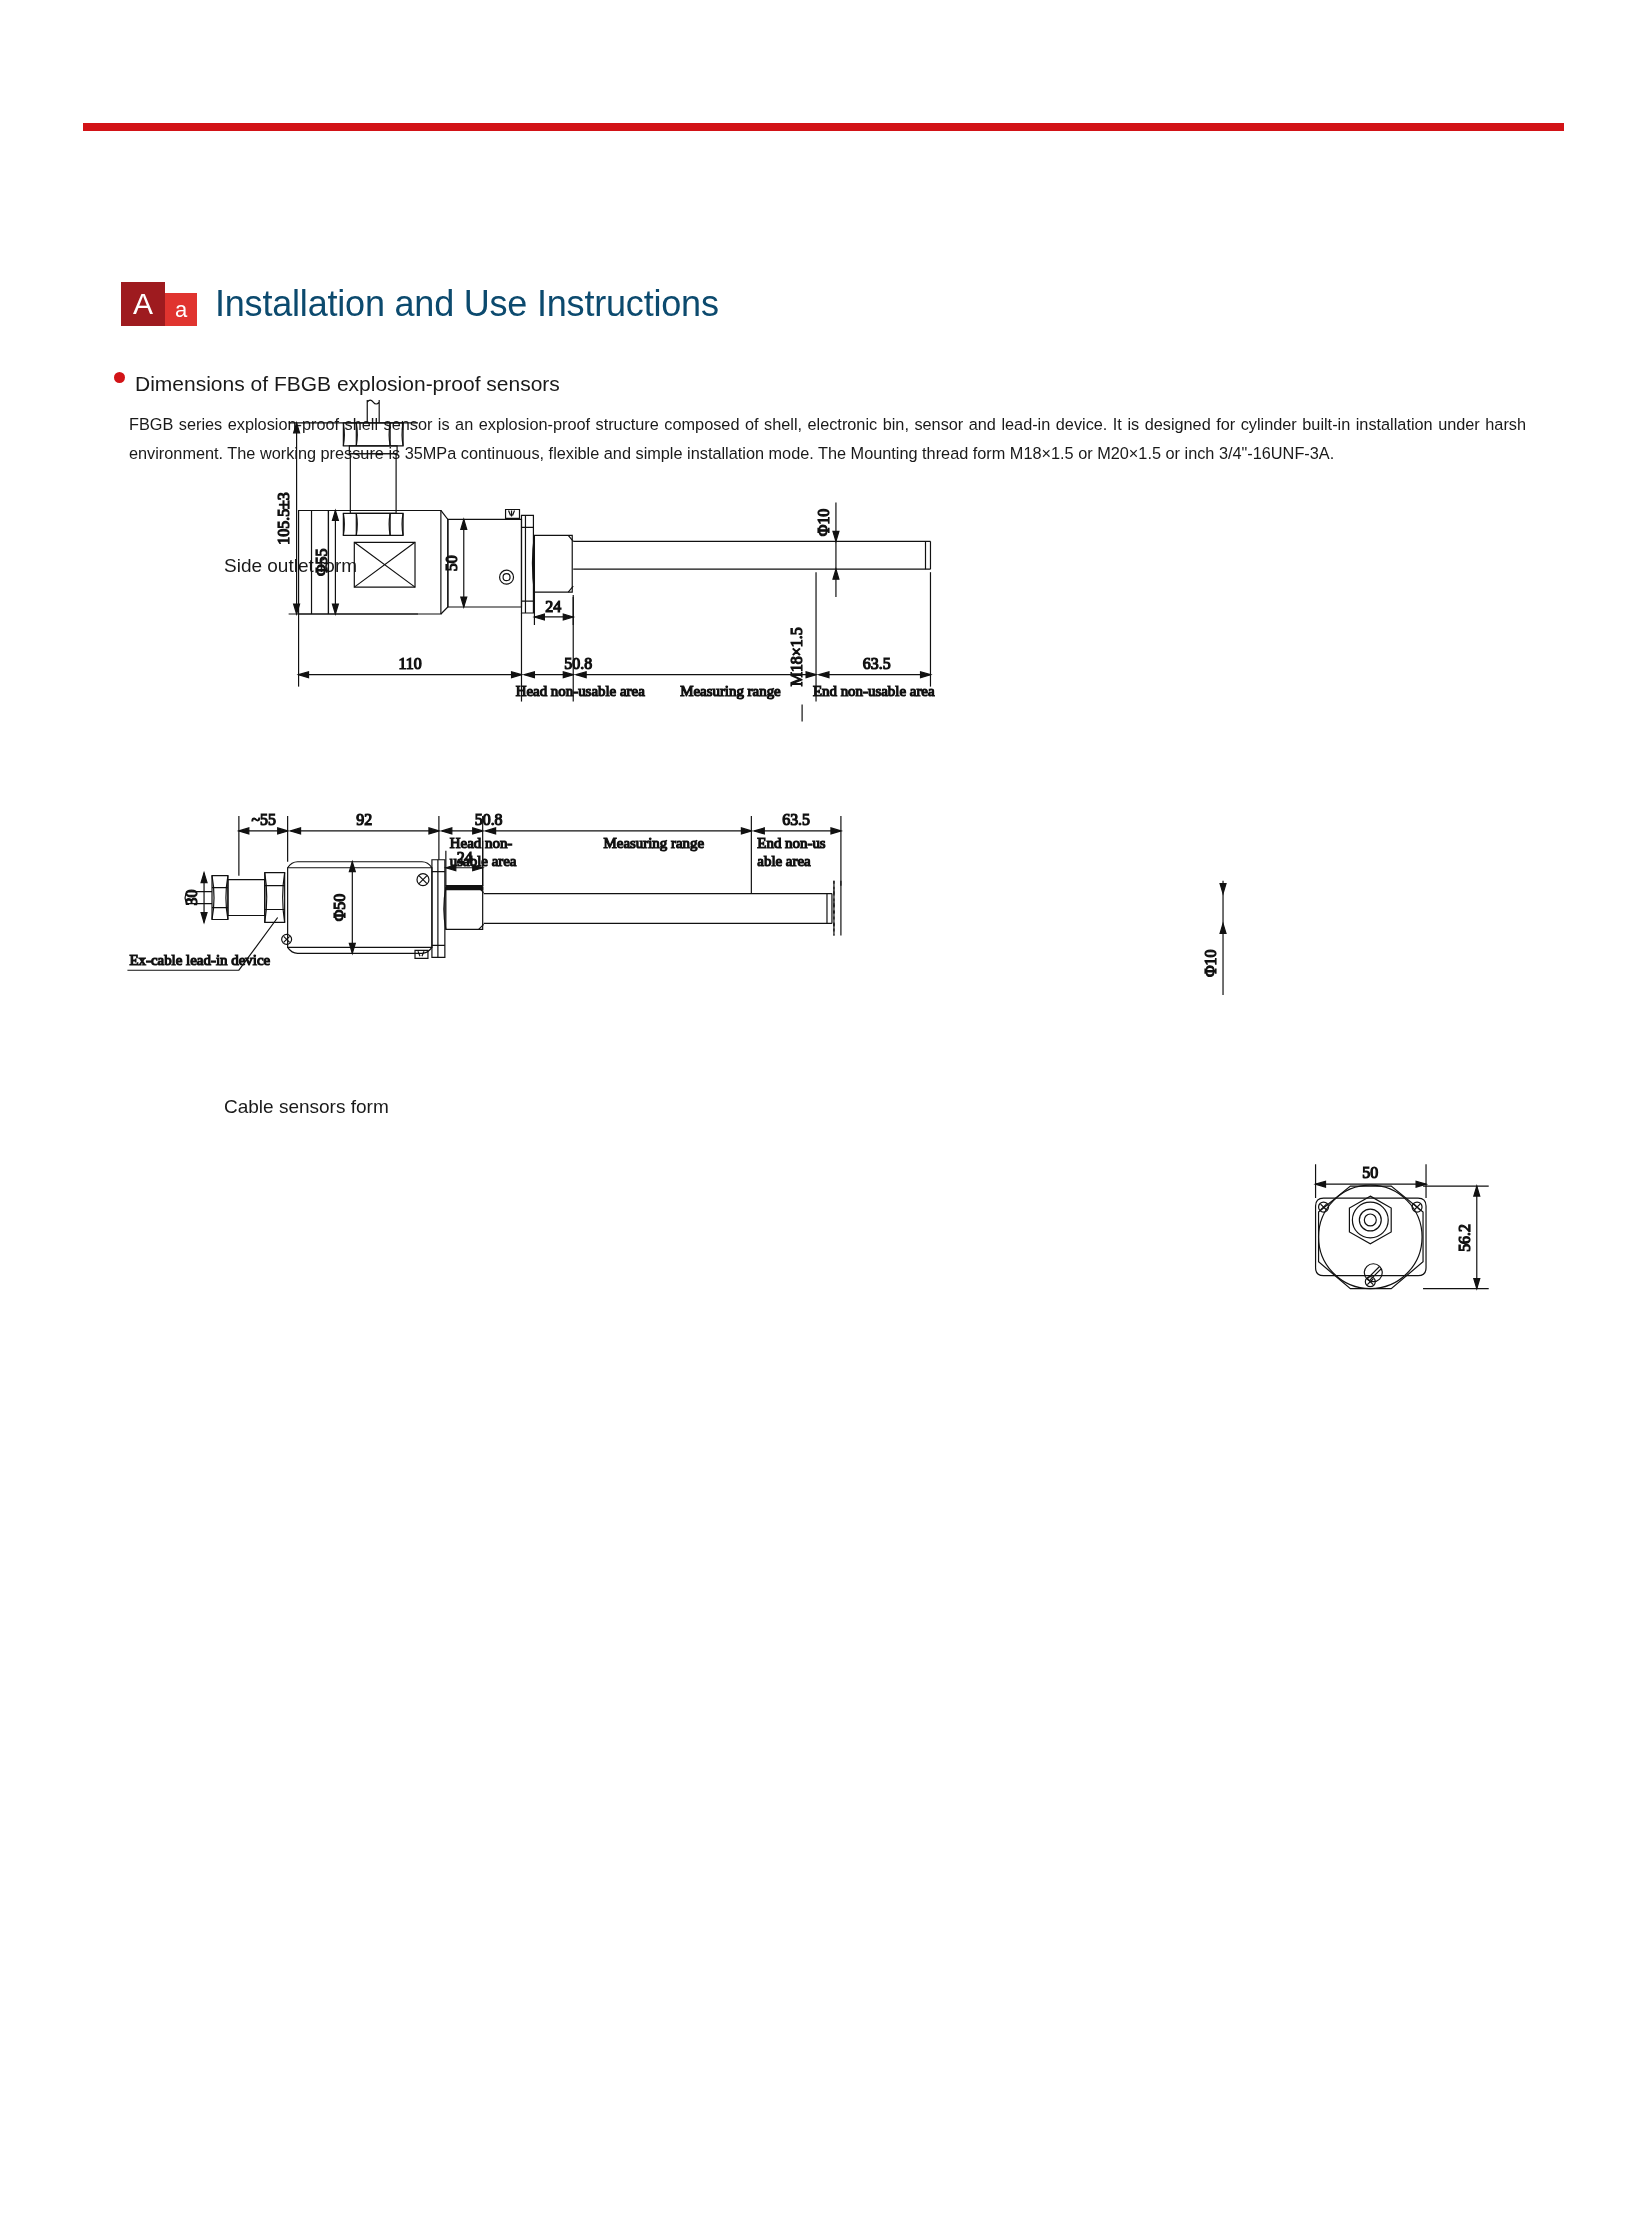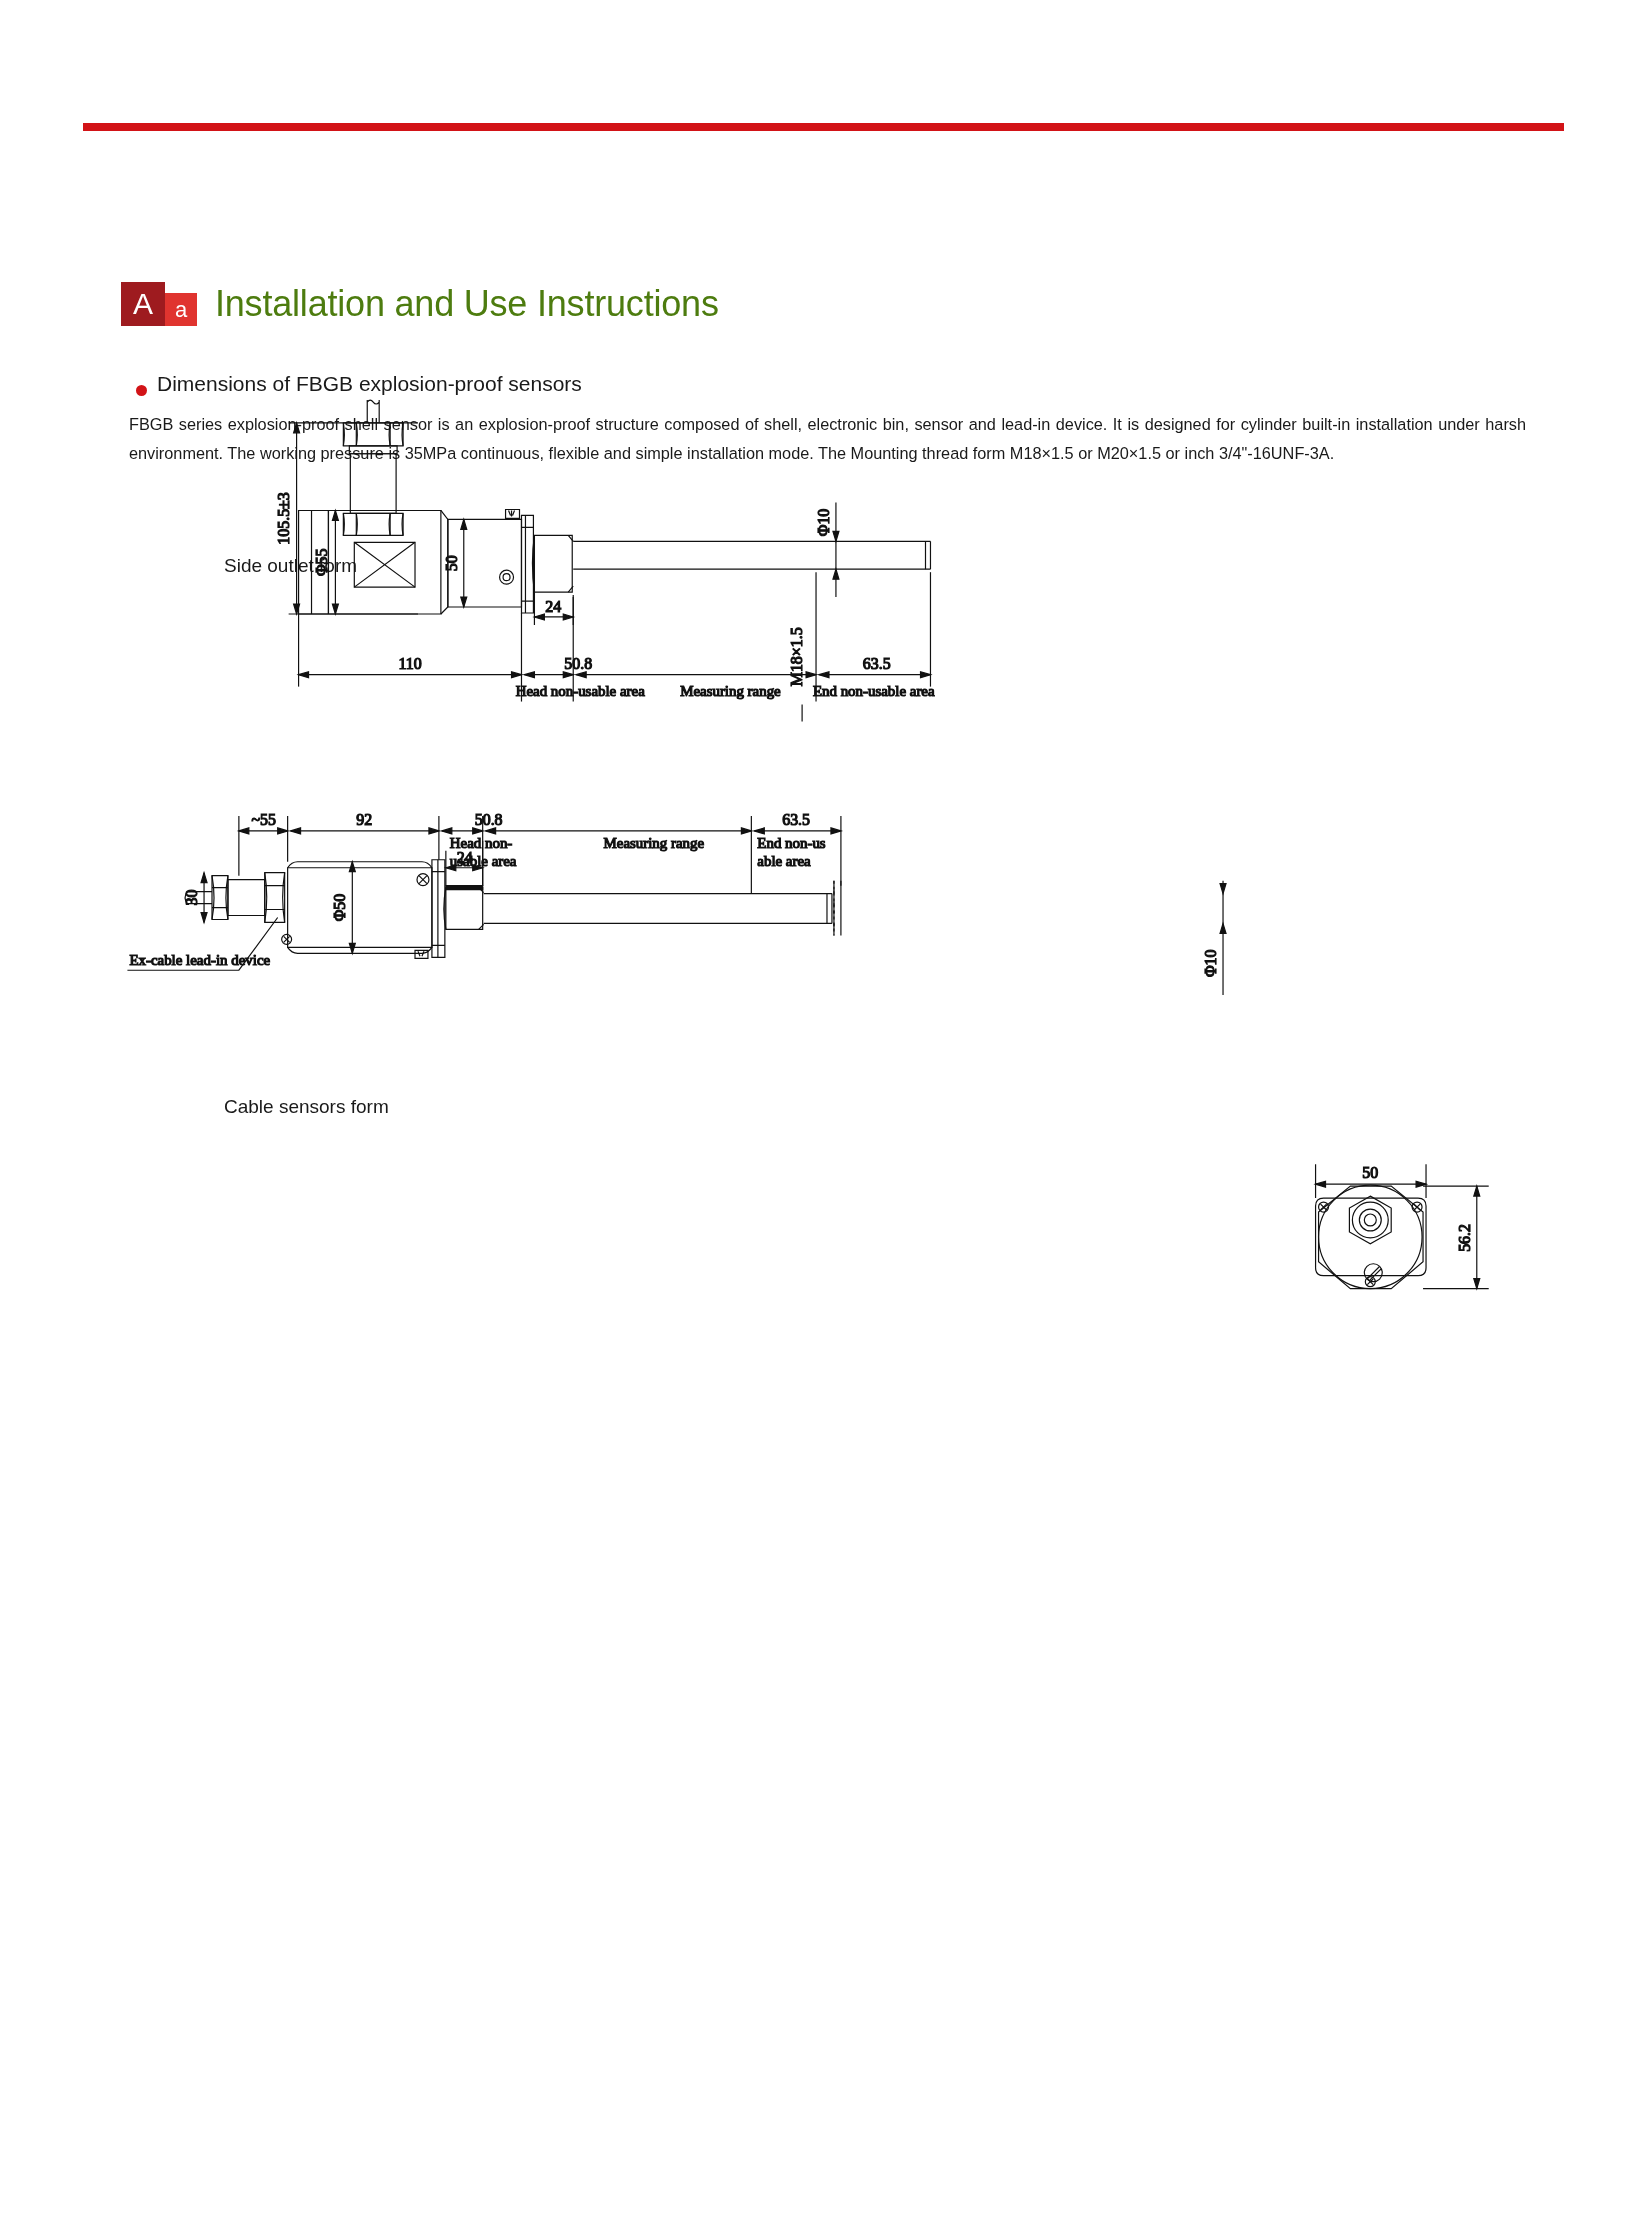--- a/index.html
+++ b/index.html
@@ -55,31 +55,31 @@
     color: #ffffff;
     font-size: 22px;
     line-height: 33px;
     text-align: center;
     font-family: "Liberation Sans", sans-serif;
   }
   .title-text {
     margin-left: 18px;
     font-size: 36px;
     letter-spacing: -0.2px;
-    color: #4d7c0f;
+    color: #0c4a6e;
     white-space: nowrap;
   }
 
   
   .sec-head {
     position: absolute;
-    left: 136px;
+    left: 114px;
     top: 372px;
     display: flex;
-    align-items: flex-end;
+    align-items: flex-start;
   }
   .sec-dot {
     width: 11px;
     height: 11px;
     border-radius: 50%;
     background: #d21317;
     margin-right: 10px;
     flex: 0 0 auto;
   }
   .sec-title {

